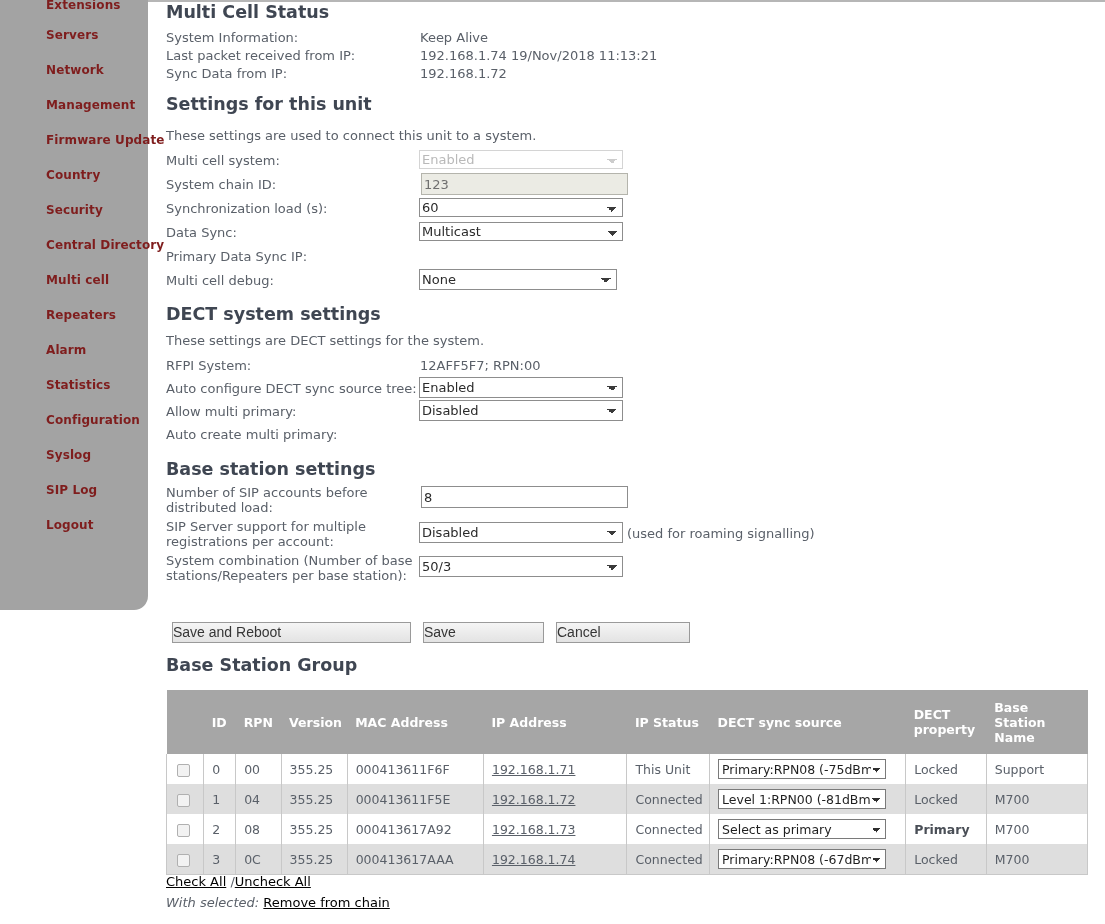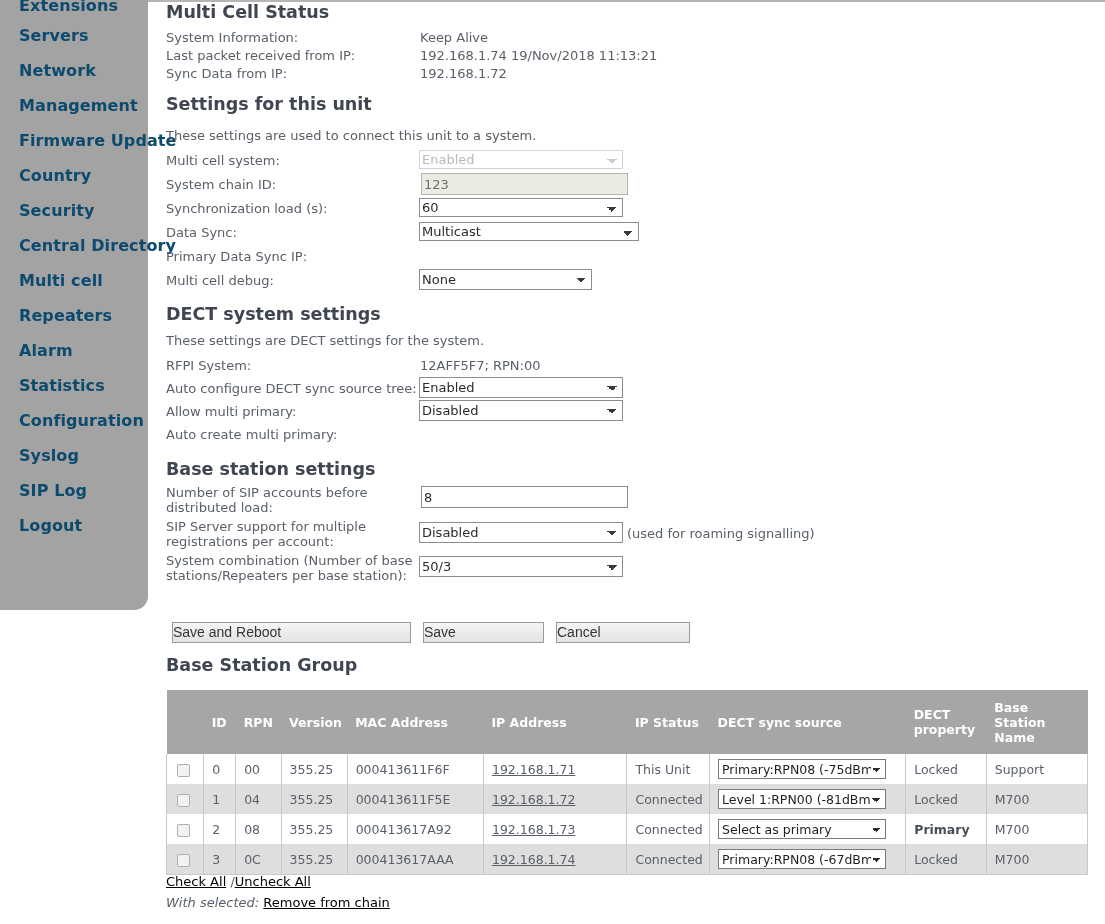--- a/index.html
+++ b/index.html
@@ -27,29 +27,30 @@
   #sidebar {
     position: absolute;
     left: 0; top: 0;
     width: 148px;
     height: 610px;
     background: #a3a3a3;
     border-bottom-right-radius: 14px;
   }
   .nav-item {
     display: block;
-    color: #0c4a6e;
+    color: #7f1d1d;
     font-weight: bold;
-    font-size: 16px;
+    font-size: 12px;
     letter-spacing: .1px;
     padding: 0 0 0 19px;
     height: 35px;
     line-height: 35px;
     cursor: pointer;
     white-space: nowrap;
+    margin-left: 27px;
   }
   .nav-item.clipped { height: 18px; line-height: 11px; }
   
   #content {
     position: absolute;
     left: 166px;
     top: 0;
     width: 930px;
   }
   h2.section {
@@ -275,28 +276,28 @@
 
   <div class="lbl" style="left:0; top:177px;">System chain ID:</div>
   <input class="ctl readonlyfill" style="left: 255px; top: 173px; width: 207px; height: 22px;" type="text" readonly="" value="123">
 
   <div class="lbl" style="left:0; top:201px;">Synchronization load (s):</div>
   <select class="ctl" style="left:253px; top:198px; width:204px;">
     <option>60</option>
   </select>
 
   <div class="lbl" style="left:0; top:225px;">Data Sync:</div>
-  <select class="ctl" style="left:253px; top:222px; width:220px;">
+  <select class="ctl" style="left:253px; top:222px; width:204px;">
     <option>Multicast</option>
   </select>
 
   <div class="lbl" style="left:0; top:249px;">Primary Data Sync IP:</div>
 
   <div class="lbl" style="left:0; top:273px;">Multi cell debug:</div>
-  <select class="ctl" style="left:253px; top:269px; width:173px; height:21px;">
+  <select class="ctl" style="left:253px; top:269px; width:198px; height:21px;">
     <option>None</option>
   </select>
 
   <h2 class="section h-dect">DECT system settings</h2>
 
   <div class="note" style="left:0; top:333px;">These settings are DECT settings for the system.</div>
 
   <div class="lbl" style="left:0; top:358px;">RFPI System:</div>
   <div class="val" style="left:254px; top:358px;">12AFF5F7; RPN:00</div>
 

